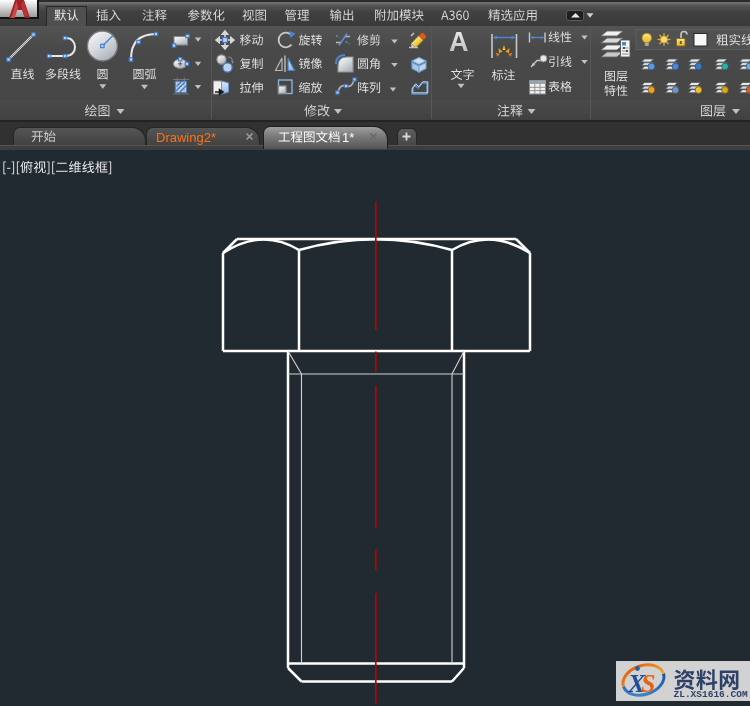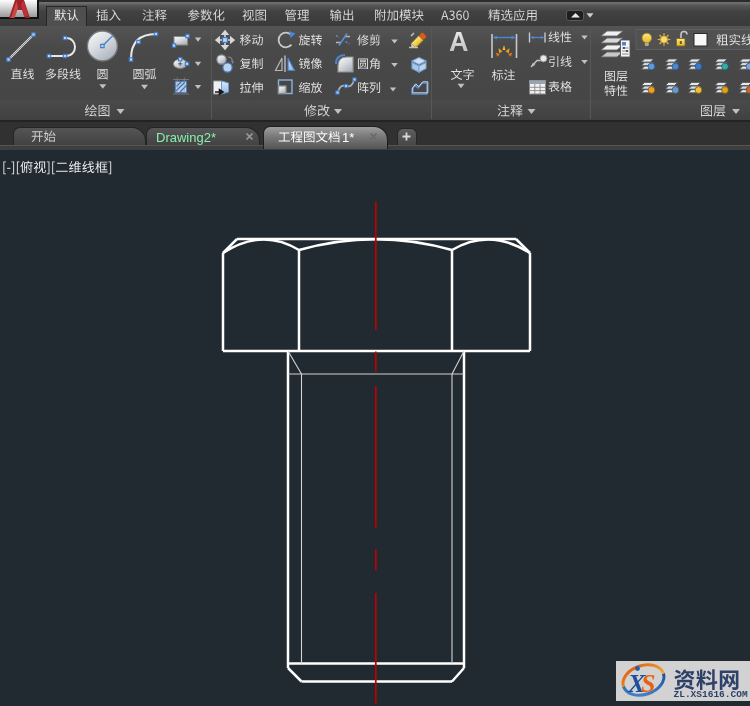--- a/index.html
+++ b/index.html
@@ -14,21 +14,21 @@
     <div class="abs" style="left:0;top:122px;width:750px;height:23px;background:#313131"></div>
     <div class="abs" style="left:0;top:145px;width:750px;height:4.5px;background:#3e3e3e;border-top:1px solid #555"></div>
     <div class="abs" style="left:211px;top:27px;width:1px;height:92px;background:#393939;border-right:1px solid #575757"></div>
     <div class="abs" style="left:431px;top:27px;width:1px;height:92px;background:#393939;border-right:1px solid #575757"></div>
     <div class="abs" style="left:590px;top:27px;width:1px;height:92px;background:#393939;border-right:1px solid #575757"></div>
     <div class="abs" style="left:45.5px;top:6px;width:41px;height:20px;background:#4f4f4f;border:1px solid #262626;border-bottom:none"></div>
     <div class="abs" style="left:0;top:0;width:39px;height:19px;background:linear-gradient(#fdfdfd,#d8d8d8 40%,#9a9a9a);border-right:2px solid #111;border-bottom:2px solid #111"></div>
     <div class="abs" style="left:566px;top:9.5px;width:18px;height:11px;background:#1e1e1e;border:1px solid #5a5a5a;border-radius:3px"></div>
     <div class="abs" style="left:13px;top:127px;width:133px;height:18px;background:linear-gradient(#555,#414141);border:1px solid #252525;border-bottom:none;border-radius:7px 14px 0 0"></div>
     <div class="abs" style="left:146px;top:126.7px;width:114px;height:18.3px;background:linear-gradient(#565656,#424242);border:1px solid #252525;border-bottom:none;border-radius:7px 14px 0 0"></div>
-    <div class="abs" style="left:156px;top:130px;width:80px;height:14px;font:13px 'Liberation Sans',sans-serif;color:#86efac">Drawing2*</div>
+    <div class="abs" style="left:156px;top:130px;width:80px;height:14px;font:13px 'Liberation Sans',sans-serif;color:#f97316">Drawing2*</div>
     <div class="abs" style="left:263px;top:126.3px;width:125px;height:23.2px;background:linear-gradient(#9e9e9e,#787878 45%,#555);border:1px solid #1e1e1e;border-bottom:none;border-radius:7px 14px 0 0;z-index:3"></div>
     <div class="abs" style="left:396.5px;top:128px;width:20px;height:17px;background:linear-gradient(#5e5e5e,#474747);border:1px solid #272727;border-bottom:none;border-radius:6px 6px 0 0"></div>
     <div class="abs" style="left:616px;top:661px;width:134px;height:40px;background:#d2d2d2"></div>
 <svg class="abs" style="left:0;top:0;z-index:5" width="750" height="706" viewBox="0 0 750 706">
       <defs>
 <linearGradient id="silver" x1="0" y1="0" x2="0.7" y2="1">
 <stop offset="0" stop-color="#fbfbfb"></stop>
           <stop offset="0.5" stop-color="#d8dce0"></stop>
           <stop offset="1" stop-color="#aab2ba"></stop>
         </linearGradient>

